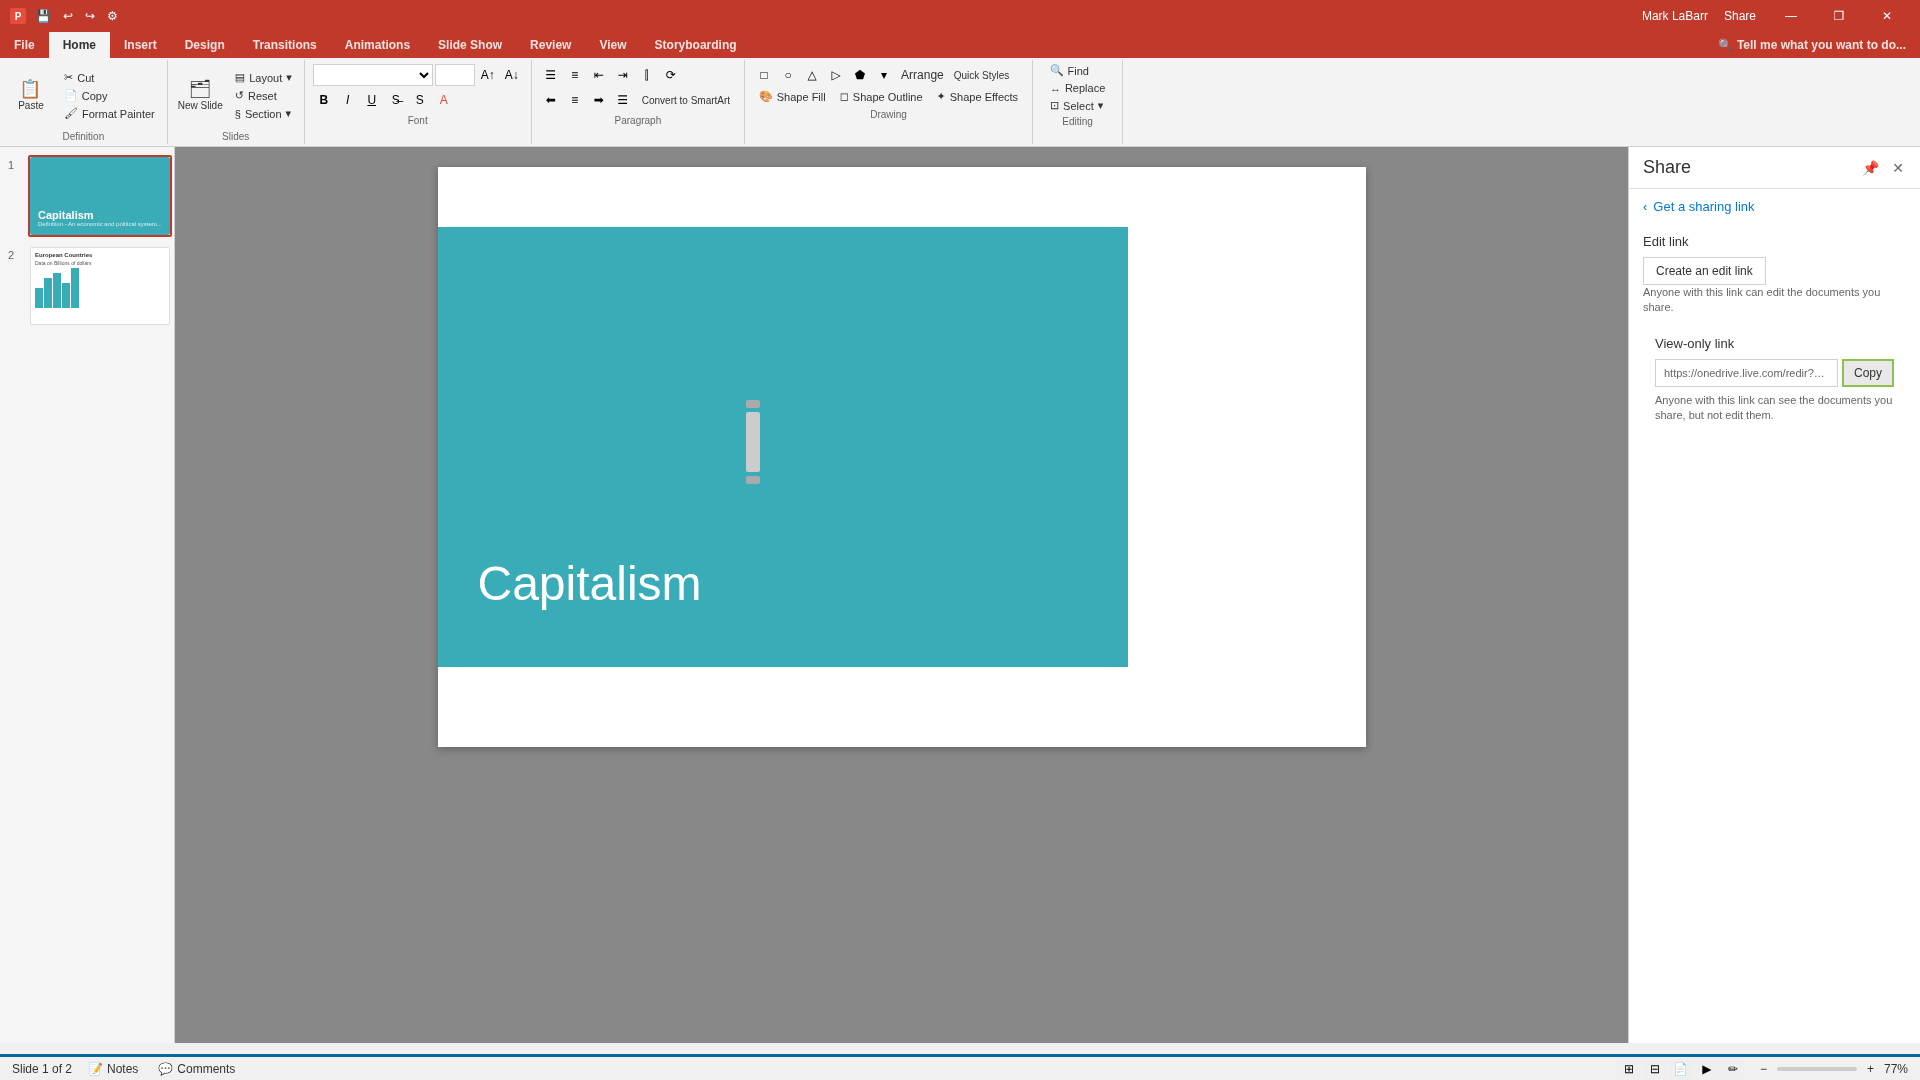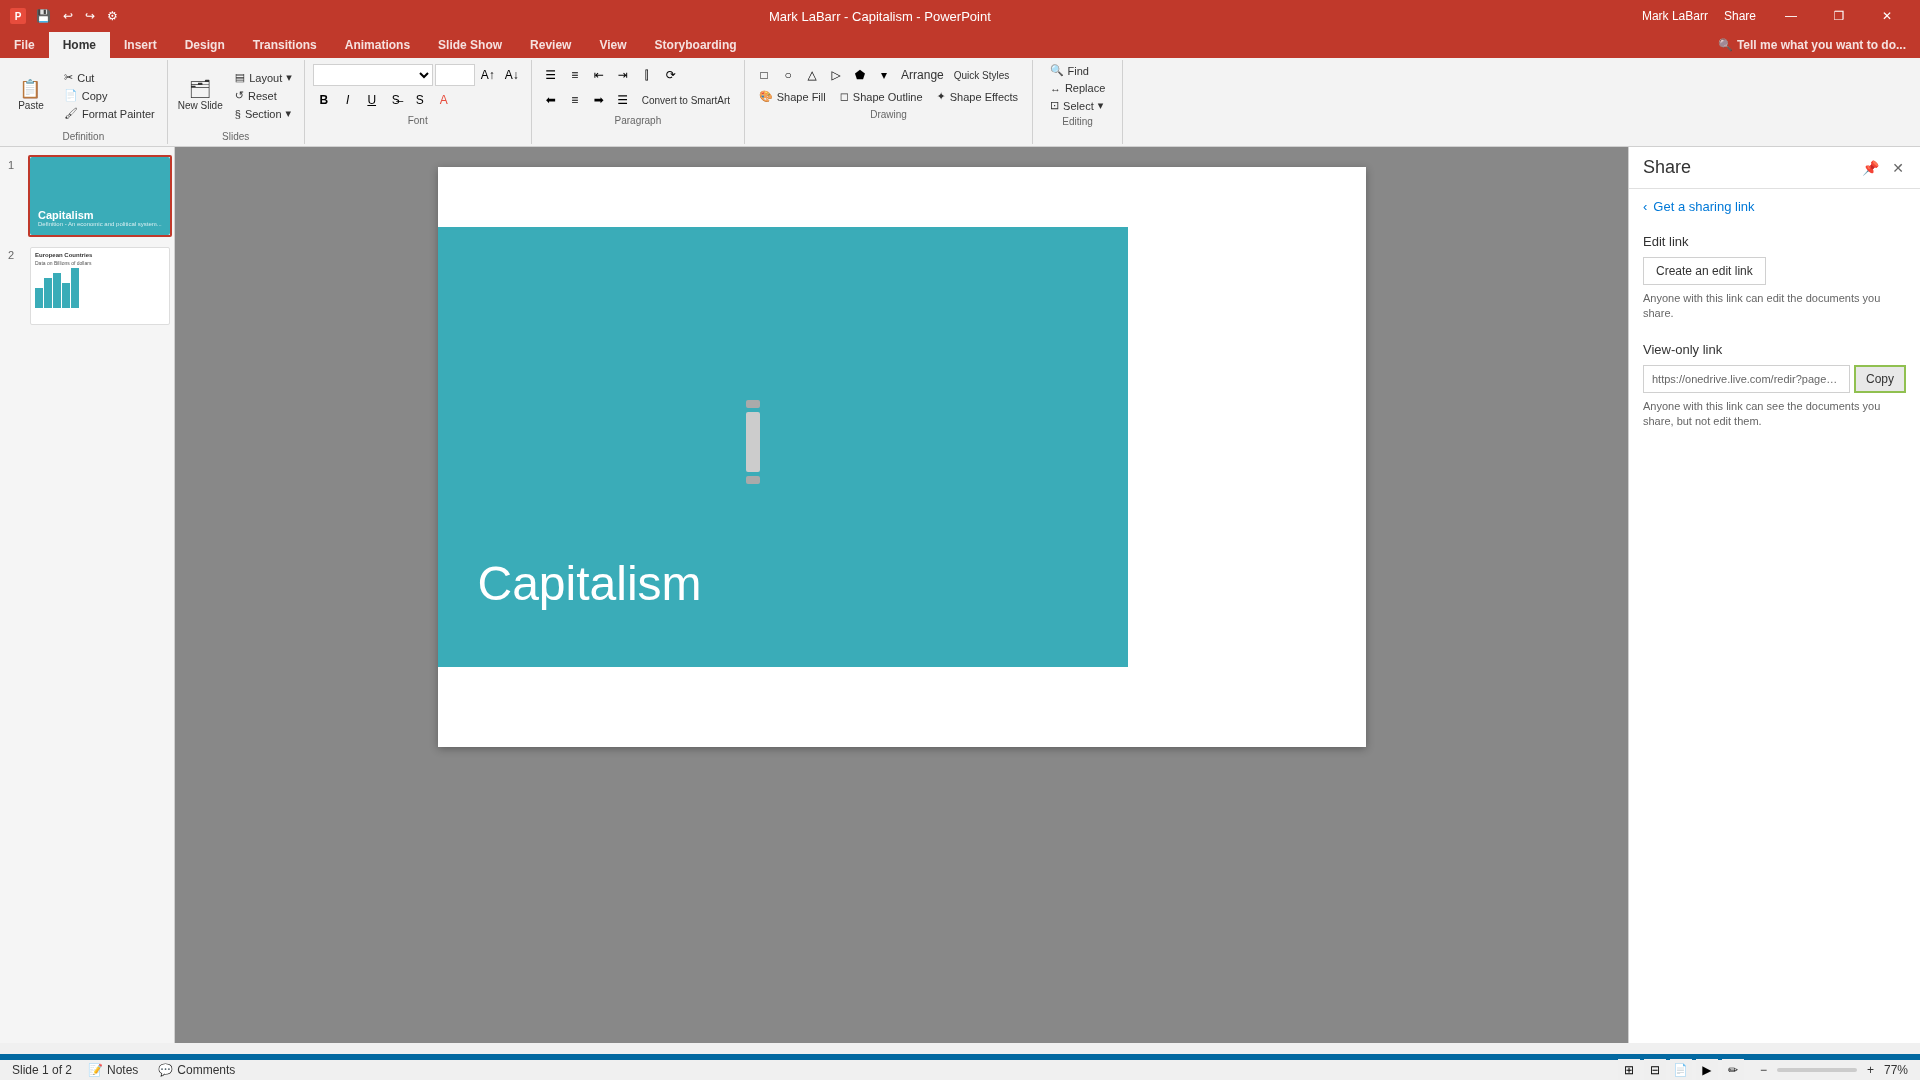--- a/index.html
+++ b/index.html
@@ -58,30 +58,30 @@
     
     .share-panel { width: 292px; background: white; border-left: 1px solid #d0d0d0; display: flex; flex-direction: column; }
     .share-panel-header { display: flex; align-items: center; justify-content: space-between; padding: 10px 14px; border-bottom: 1px solid #e0e0e0; }
     .share-title { font-size: 18px; color: #333; font-weight: 400; }
     .share-header-icons { display: flex; gap: 8px; }
     .share-header-btn { background: none; border: none; cursor: pointer; color: #666; font-size: 14px; padding: 2px; }
     .share-back { display: flex; align-items: center; gap: 6px; padding: 10px 14px; cursor: pointer; color: #0078d7; font-size: 13px; }
     .share-section { padding: 10px 14px; }
     .share-section-title { font-size: 13px; color: #333; margin-bottom: 8px; }
     .create-link-btn { border: 1px solid #d0d0d0; background: white; padding: 6px 12px; font-size: 12px; cursor: pointer; color: #333; }
-    .share-note { font-size: 11px; color: #666; margin-top: 6px; line-height: 1.4; }
-    .view-only-section { padding: 10px 14px; }
+    .share-note { font-size: 11px; color: #666; line-height: 1.4; }
+    .view-only-section { padding: 10px 26px; }
     .view-only-title { font-size: 13px; color: #333; margin-bottom: 8px; }
     .link-row { display: flex; gap: 4px; }
     .link-input { flex: 1; border: 1px solid #d0d0d0; padding: 5px 8px; font-size: 11px; color: #666; overflow: hidden; text-overflow: ellipsis; white-space: nowrap; }
     .copy-btn { background: #e8e8e8; border: 2px solid #90c050; padding: 5px 10px; font-size: 12px; cursor: pointer; color: #333; font-weight: 500; }
     .view-note { font-size: 11px; color: #666; margin-top: 6px; line-height: 1.4; }
 
     
-    .status-bar { height: 26px; background: #f0f0f0; border-top: 6px solid #0369a1; display: flex; align-items: center; justify-content: space-between; padding: 0 12px; font-size: 12px; color: #333; margin-top: 11px; }
+    .status-bar { height: 26px; background: #f0f0f0; border-top: 3px solid #0369a1; display: flex; align-items: center; justify-content: space-between; padding: 0 12px; font-size: 12px; color: #333; margin-top: 11px; }
     .status-left { display: flex; gap: 12px; align-items: center; }
     .status-right { display: flex; gap: 12px; align-items: center; }
     .status-btn { background: none; border: none; cursor: pointer; color: #333; font-size: 12px; display: flex; align-items: center; gap: 4px; padding: 2px 4px; }
     .view-icons { display: flex; gap: 4px; }
     .view-icon { width: 22px; height: 22px; border: 1px solid transparent; cursor: pointer; display: flex; align-items: center; justify-content: center; font-size: 12px; }
     .zoom-bar { display: flex; align-items: center; gap: 6px; }
     .zoom-slider { width: 80px; height: 4px; background: #ccc; border-radius: 2px; }
 
     
     .btn-col { display: flex; flex-direction: column; gap: 1px; }
@@ -99,21 +99,20 @@
 <div class="title-bar">
   <div class="title-bar-left">
     <div class="title-icon">P</div>
     <div class="quick-access">
       <button class="qa-btn">💾</button>
       <button class="qa-btn">↩</button>
       <button class="qa-btn">↪</button>
       <button class="qa-btn">⚙</button>
     </div>
   </div>
-  <div class="title-bar-center">Mark LaBarr - Capitalism - PowerPoint</div>
   <div class="title-bar-right">
     <button class="qa-btn">Mark LaBarr</button>
     <button class="qa-btn">Share</button>
     <div class="window-controls">
       <button class="win-btn">—</button>
       <button class="win-btn">❐</button>
       <button class="win-btn close">✕</button>
     </div>
   </div>
 </div>

